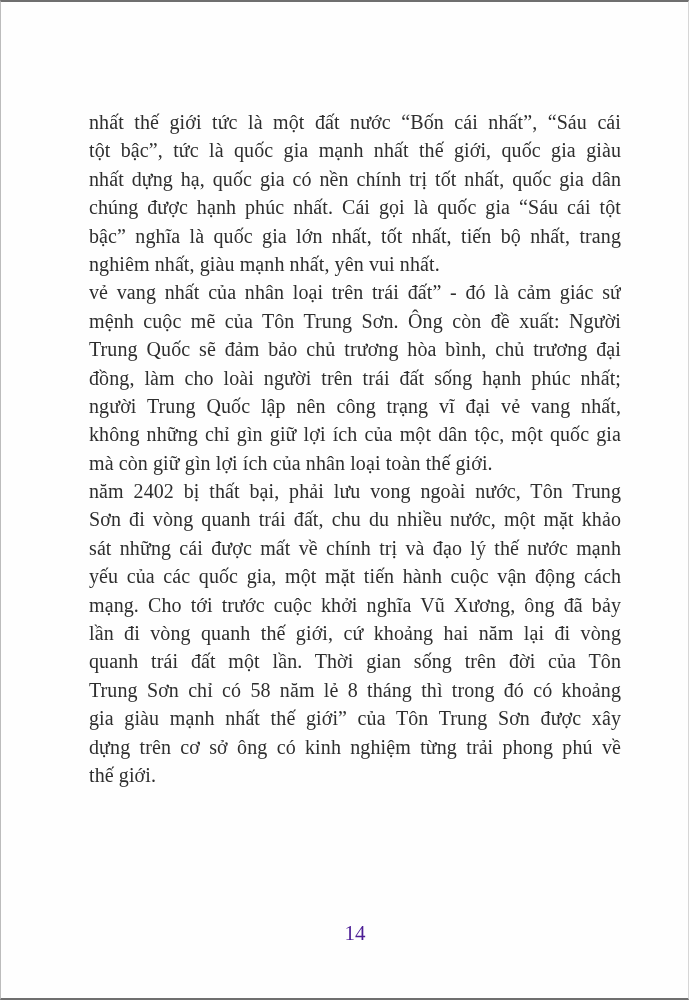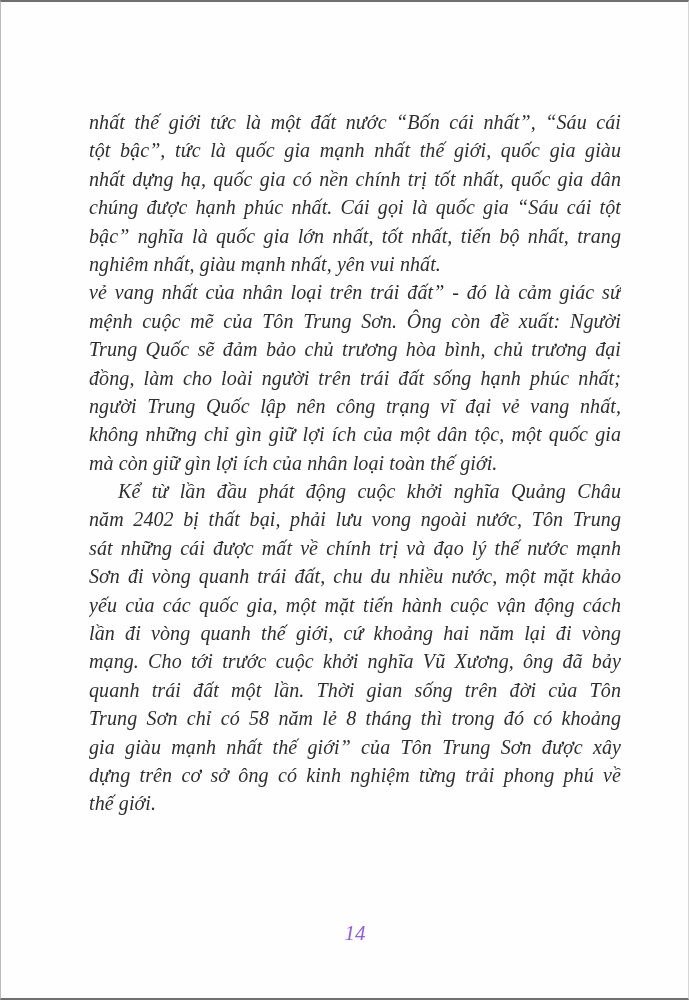--- a/index.html
+++ b/index.html
@@ -13,21 +13,20 @@
     height: 1000px;
     box-sizing: border-box;
     background: #fefefe;
     border-top: 2px solid #6f6f6f;
     border-bottom: 2px solid #6f6f6f;
     border-left: 1px solid #bcbcbc;
     border-right: 1px solid #d6d6d6;
     font-family: "Liberation Serif", "DejaVu Serif", serif;
     color: #2e2e2e;
     overflow: hidden;
-    font-style: italic;
   }
   .text-block {
     position: absolute;
     left: 88px;
     top: 106px;
     width: 532px;
   }
   .paragraph {
     margin: 0;
     padding: 0;
@@ -50,21 +49,21 @@
     padding-left: 29px;
   }
   .page-number {
     position: absolute;
     left: 88px;
     top: 917px;
     width: 532px;
     text-align: center;
     font-size: 21px;
     line-height: 28px;
-    color: #8b5cf6;
+    color: #4c1d95;
   }
 </style>
 </head>
 <body>
 
 <div class="book-page">
   <div class="text-block">
       <div class="paragraph">
         <div class="line">nhất thế giới tức là một đất nước “Bốn cái nhất”, “Sáu cái</div>
         <div class="line">tột bậc”, tức là quốc gia mạnh nhất thế giới, quốc gia giàu</div>
@@ -76,27 +75,26 @@
       <div class="paragraph">
         <div class="line">vẻ vang nhất của nhân loại trên trái đất” - đó là cảm giác sứ</div>
         <div class="line">mệnh cuộc mẽ của Tôn Trung Sơn. Ông còn đề xuất: Người</div>
         <div class="line">Trung Quốc sẽ đảm bảo chủ trương hòa bình, chủ trương đại</div>
         <div class="line">đồng, làm cho loài người trên trái đất sống hạnh phúc nhất;</div>
         <div class="line">người Trung Quốc lập nên công trạng vĩ đại vẻ vang nhất,</div>
         <div class="line">không những chỉ gìn giữ lợi ích của một dân tộc, một quốc gia</div>
         <div class="line last">mà còn giữ gìn lợi ích của nhân loại toàn thế giới.</div>
       </div>
       <div class="paragraph">
-        <div class="line indent">Kể từ lần đầu phát động cuộc khởi nghĩa Quảng Châu</div>
         <div class="line">năm 2402 bị thất bại, phải lưu vong ngoài nước, Tôn Trung</div>
+        <div class="line">Sơn đi vòng quanh trái đất, chu du nhiều nước, một mặt khảo</div>
         <div class="line">sát những cái được mất về chính trị và đạo lý thế nước mạnh</div>
-        <div class="line">Sơn đi vòng quanh trái đất, chu du nhiều nước, một mặt khảo</div>
         <div class="line">yếu của các quốc gia, một mặt tiến hành cuộc vận động cách</div>
+        <div class="line">mạng. Cho tới trước cuộc khởi nghĩa Vũ Xương, ông đã bảy</div>
         <div class="line">lần đi vòng quanh thế giới, cứ khoảng hai năm lại đi vòng</div>
-        <div class="line">mạng. Cho tới trước cuộc khởi nghĩa Vũ Xương, ông đã bảy</div>
         <div class="line">quanh trái đất một lần. Thời gian sống trên đời của Tôn</div>
         <div class="line">Trung Sơn chỉ có 58 năm lẻ 8 tháng thì trong đó có khoảng</div>
         <div class="line">gia giàu mạnh nhất thế giới” của Tôn Trung Sơn được xây</div>
         <div class="line">dựng trên cơ sở ông có kinh nghiệm từng trải phong phú về</div>
         <div class="line last">thế giới.</div>
       </div>
     </div>
   <div class="page-number">14</div>
 </div>
 

